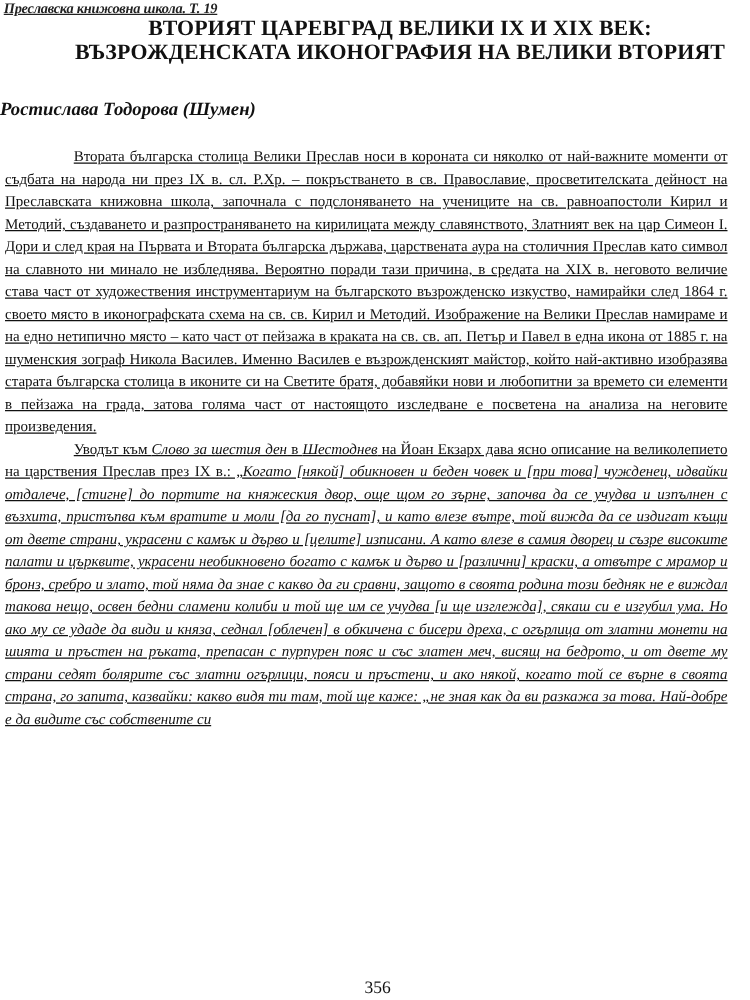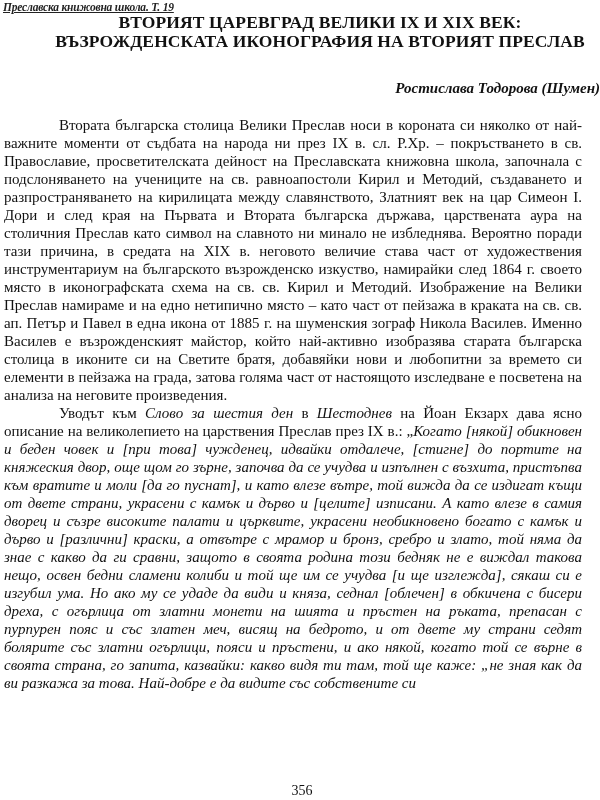--- a/index.html
+++ b/index.html
@@ -1,33 +1,33 @@
 <!DOCTYPE html>
 <html><head>
   <meta charset="utf-8">
   <style>
     html, body { margin: 0; padding: 0; background: #ffffff; }
     body { width: 600px; height: 800px; position: relative; overflow: hidden; color: #111; font-family: "Liberation Serif", "DejaVu Serif", serif; }
     .running-head { position: absolute; left: 3px; top: 1px; font-size: 11.5px; font-style: italic; font-weight: bold; text-decoration: underline; color: #222; letter-spacing: -0.2px; }
     .title { position: absolute; left: 40px; right: 0; top: 13px; text-align: center; font-weight: bold; font-size: 17.5px; line-height: 19px; letter-spacing: 0.1px; }
     .title div { white-space: nowrap; }
-    .author { position: absolute; left: 0; right: 0; top: 80px; padding-left: 18px; text-align: right; font-weight: bold; font-style: italic; font-size: 15px; }
-    .body { position: absolute; left: 4px; right: 18px; top: 116px; font-size: 15px; line-height: 18px; text-align: justify; }
+    .author { position: absolute; left: 0; right: 0; top: 80px; text-align: left; font-weight: bold; font-style: italic; font-size: 15px; }
+    .body { position: absolute; left: 4px; right: 18px; top: 116px; font-size: 12px; line-height: 18px; text-align: justify; text-decoration: underline; }
     .body p { margin: 0; text-indent: 55px; }
     .body .it { font-style: italic; }
     .page-number { position: absolute; left: 0; right: 0; top: 783px; text-align: center; font-size: 14px; padding-left: 4px; }
   </style>
 </head>
 <body>
 
 <div class="running-head">Преславска книжовна школа. Т. 19</div>
 
 <div class="title">
   <div>ВТОРИЯТ ЦАРЕВГРАД ВЕЛИКИ IX И XIX ВЕК:</div>
-  <div>ВЪЗРОЖДЕНСКАТА ИКОНОГРАФИЯ НА ВТОРИЯТ ПРЕСЛАВ</div>
+  <div>ВЪЗРОЖДЕНСКАТА ИКОНОГРАФИЯ НА ВЕЛИКИ ВТОРИЯТ</div>
 </div>
 
 <div class="author">Ростислава Тодорова (Шумен)</div>
 
 <div class="body">
   <p>Втората българска столица Велики Преслав носи в короната си няколко от най-важните моменти от съдбата на народа ни през IX в. сл. Р.Хр. – покръстването в св. Православие, просветителската дейност на Преславската книжовна школа, започнала с подслоняването на учениците на св. равноапостоли Кирил и Методий, създаването и разпространяването на кирилицата между славянството, Златният век на цар Симеон I. Дори и след края на Първата и Втората българска държава, царствената аура на столичния Преслав като символ на славното ни минало не избледнява. Вероятно поради тази причина, в средата на XIX в. неговото величие става част от художествения инструментариум на българското възрожденско изкуство, намирайки след 1864 г. своето място в иконографската схема на св. св. Кирил и Методий. Изображение на Велики Преслав намираме и на едно нетипично място – като част от пейзажа в краката на св. св. ап. Петър и Павел в една икона от 1885 г. на шуменския зограф Никола Василев. Именно Василев е възрожденският майстор, който най-активно изобразява старата българска столица в иконите си на Светите братя, добавяйки нови и любопитни за времето си елементи в пейзажа на града, затова голяма част от настоящото изследване е посветена на анализа на неговите произведения.</p>
   <p><span>Уводът към </span><span class="it">Слово за шестия ден</span><span> в </span><span class="it">Шестоднев</span><span> на Йоан Екзарх дава ясно описание на великолепието на царствения Преслав през IX в.: „</span><span class="it">Когато [някой] обикновен и беден човек и [при това] чужденец, идвайки отдалече, [стигне] до портите на княжеския двор, още щом го зърне, започва да се учудва и изпълнен с възхита, пристъпва към вратите и моли [да го пуснат], и като влезе вътре, той вижда да се издигат къщи от двете страни, украсени с камък и дърво и [целите] изписани. А като влезе в самия дворец и съзре високите палати и църквите, украсени необикновено богато с камък и дърво и [различни] краски, а отвътре с мрамор и бронз, сребро и злато, той няма да знае с какво да ги сравни, защото в своята родина този бедняк не е виждал такова нещо, освен бедни сламени колиби и той ще им се учудва [и ще изглежда], сякаш си е изгубил ума. Но ако му се удаде да види и княза, седнал [облечен] в обкичена с бисери дреха, с огърлица от златни монети на шията и пръстен на ръката, препасан с пурпурен пояс и със златен меч, висящ на бедрото, и от двете му страни седят болярите със златни огърлици, пояси и пръстени, и ако някой, когато той се върне в своята страна, го запита, казвайки: какво видя ти там, той ще каже: „не зная как да ви разкажа за това. Най-добре е да видите със собствените си</span></p>
 </div>
 
 <div class="page-number">356</div>

